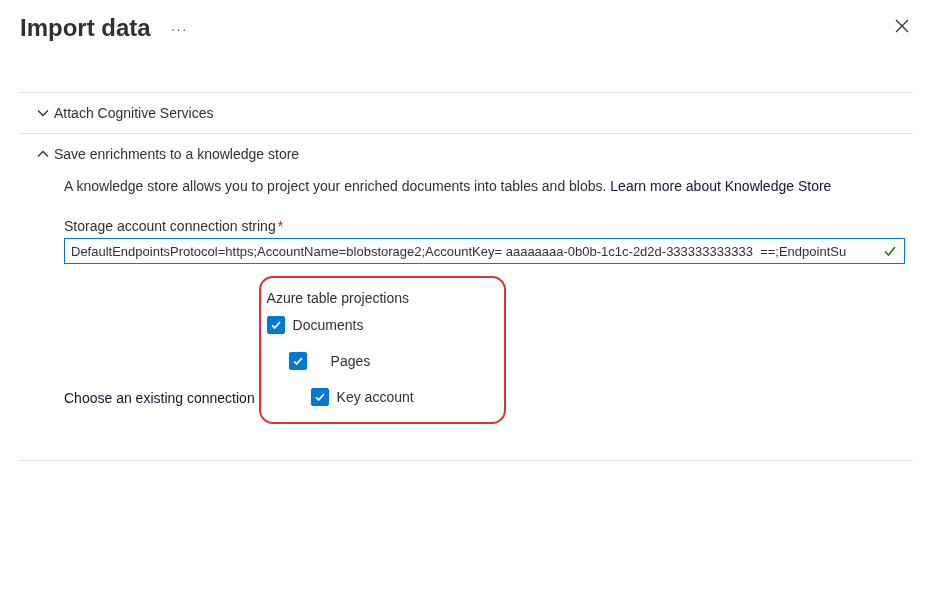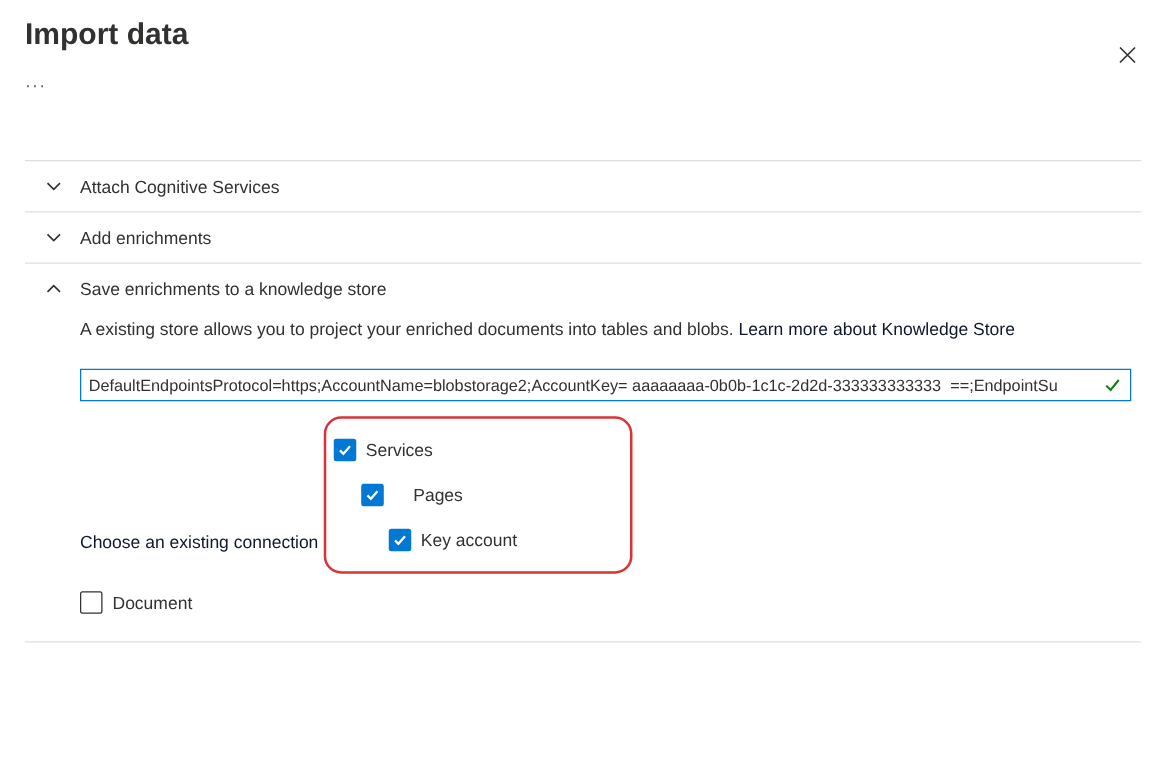--- a/index.html
+++ b/index.html
@@ -9,31 +9,31 @@
     font-size: 14px;
     color: #323130;
     background: #fff;
     width: 933px;
   }
   .container { padding: 14px 20px 30px 20px; }
   .header-row {
     display: flex; align-items: center; justify-content: space-between;
     margin-bottom: 50px;
   }
-  .header-left { display: flex; align-items: baseline; gap: 20px; flex-direction: column; }
+  .header-left { display: flex; align-items: baseline; gap: 20px; }
   .page-title { font-size: 24px; font-weight: 600; margin: 0; color:#323130; }
   .ellipsis { font-size: 14px; color:#605e5c; letter-spacing:1px; position:relative; top:-2px;}
   .close-icon { font-size: 16px; color:#323130; cursor:pointer; padding:4px; }
 
   .accordion-panel {
     border-top: 1px solid #e1dfdd;
   }
   .accordion-panel:last-of-type { border-bottom: 1px solid #e1dfdd; }
   .accordion-header {
-    display:flex; align-items:center; gap:14px;
+    display:flex; align-items:center; gap:4px;
     padding: 12px 0 12px 16px;
     cursor:pointer;
   }
   .chevron { display:inline-flex; width:14px; height:14px; align-items:center; justify-content:center; }
   .accordion-title { font-size:14px; color:#323130; }
 
   .accordion-body { padding: 4px 16px 22px 44px; }
   .description { margin:0 0 24px 0; color:#323130; }
   .link { color:#0f172a; text-decoration:none; cursor:pointer; }
 
@@ -107,66 +107,60 @@
     <div class="accordion-header">
       <span class="chevron">
         <svg width="12" height="12" viewBox="0 0 12 12">
             <path d="M1 3.5 L6 8.5 L11 3.5" stroke="#323130" stroke-width="1.3" fill="none"></path>
           </svg>
       </span>
       <span class="accordion-title">Attach Cognitive Services</span>
     </div>
   </div>
 
-  <div class="accordion-panel">
-    <div class="accordion-header">
-      <span class="chevron">
-        <svg width="12" height="12" viewBox="0 0 12 12">
-            <path d="M1 3.5 L6 8.5 L11 3.5" stroke="#323130" stroke-width="1.3" fill="none"></path>
-          </svg>
-      </span>
-      <span class="accordion-title">Add enrichments</span>
-    </div>
-  </div>
 
   <div class="accordion-panel">
     <div class="accordion-header">
       <span class="chevron">
         <svg width="12" height="12" viewBox="0 0 12 12">
             <path d="M1 8.5 L6 3.5 L11 8.5" stroke="#323130" stroke-width="1.3" fill="none"></path>
           </svg>
       </span>
       <span class="accordion-title">Save enrichments to a knowledge store</span>
     </div>
 
     <div class="accordion-body">
       <p class="description">
-        <span>A existing store allows you to project your enriched documents into tables and blobs. </span><a class="link">Learn more about Knowledge Store</a>
+        <span>A knowledge store allows you to project your enriched documents into tables and blobs. </span><a class="link">Learn more about Knowledge Store</a>
       </p>
 
+      <label class="field-label">
+        <span>Storage account connection string</span><span class="required-star">*</span>
+      </label>
       <div class="input-row">
         <input class="conn-input" type="text" value="DefaultEndpointsProtocol=https;AccountName=blobstorage2;AccountKey= aaaaaaaa-0b0b-1c1c-2d2d-333333333333  ==;EndpointSu" style="">
         <span class="validate-icon">
           <svg width="14" height="14" viewBox="0 0 14 14">
               <path d="M2 7.5 L5.5 11 L12 3" stroke="#107c10" stroke-width="1.6" fill="none"></path>
             </svg>
         </span>
       </div>
 
       <a class="link choose-link">Choose an existing connection</a>
 
       <div class="highlight-box">
+        <p class="group-heading">Azure table projections</p>
 
         <div class="checkrow">
           <span class="checkbox checked">
             <svg width="12" height="12" viewBox="0 0 12 12">
                 <path d="M2 6.3 L4.7 9 L10 3" stroke="#fff" stroke-width="1.8" fill="none"></path>
               </svg>
           </span>
-          <span>Services</span>
+          <span>Documents</span>
         </div>
 
         <div class="checkrow indent-1">
           <span class="checkbox checked">
             <svg width="12" height="12" viewBox="0 0 12 12">
                 <path d="M2 6.3 L4.7 9 L10 3" stroke="#fff" stroke-width="1.8" fill="none"></path>
               </svg>
           </span>
           <span>Pages</span>
         </div>
@@ -175,21 +169,17 @@
           <span class="checkbox checked">
             <svg width="12" height="12" viewBox="0 0 12 12">
                 <path d="M2 6.3 L4.7 9 L10 3" stroke="#fff" stroke-width="1.8" fill="none"></path>
               </svg>
           </span>
           <span>Key account</span>
         </div>
       </div>
 
       <div class="blob-group">
-        <div class="checkrow">
-          <span class="checkbox"></span>
-          <span>Document</span>
-        </div>
       </div>
 
     </div>
   </div>
 </div>
 
 </body></html>

